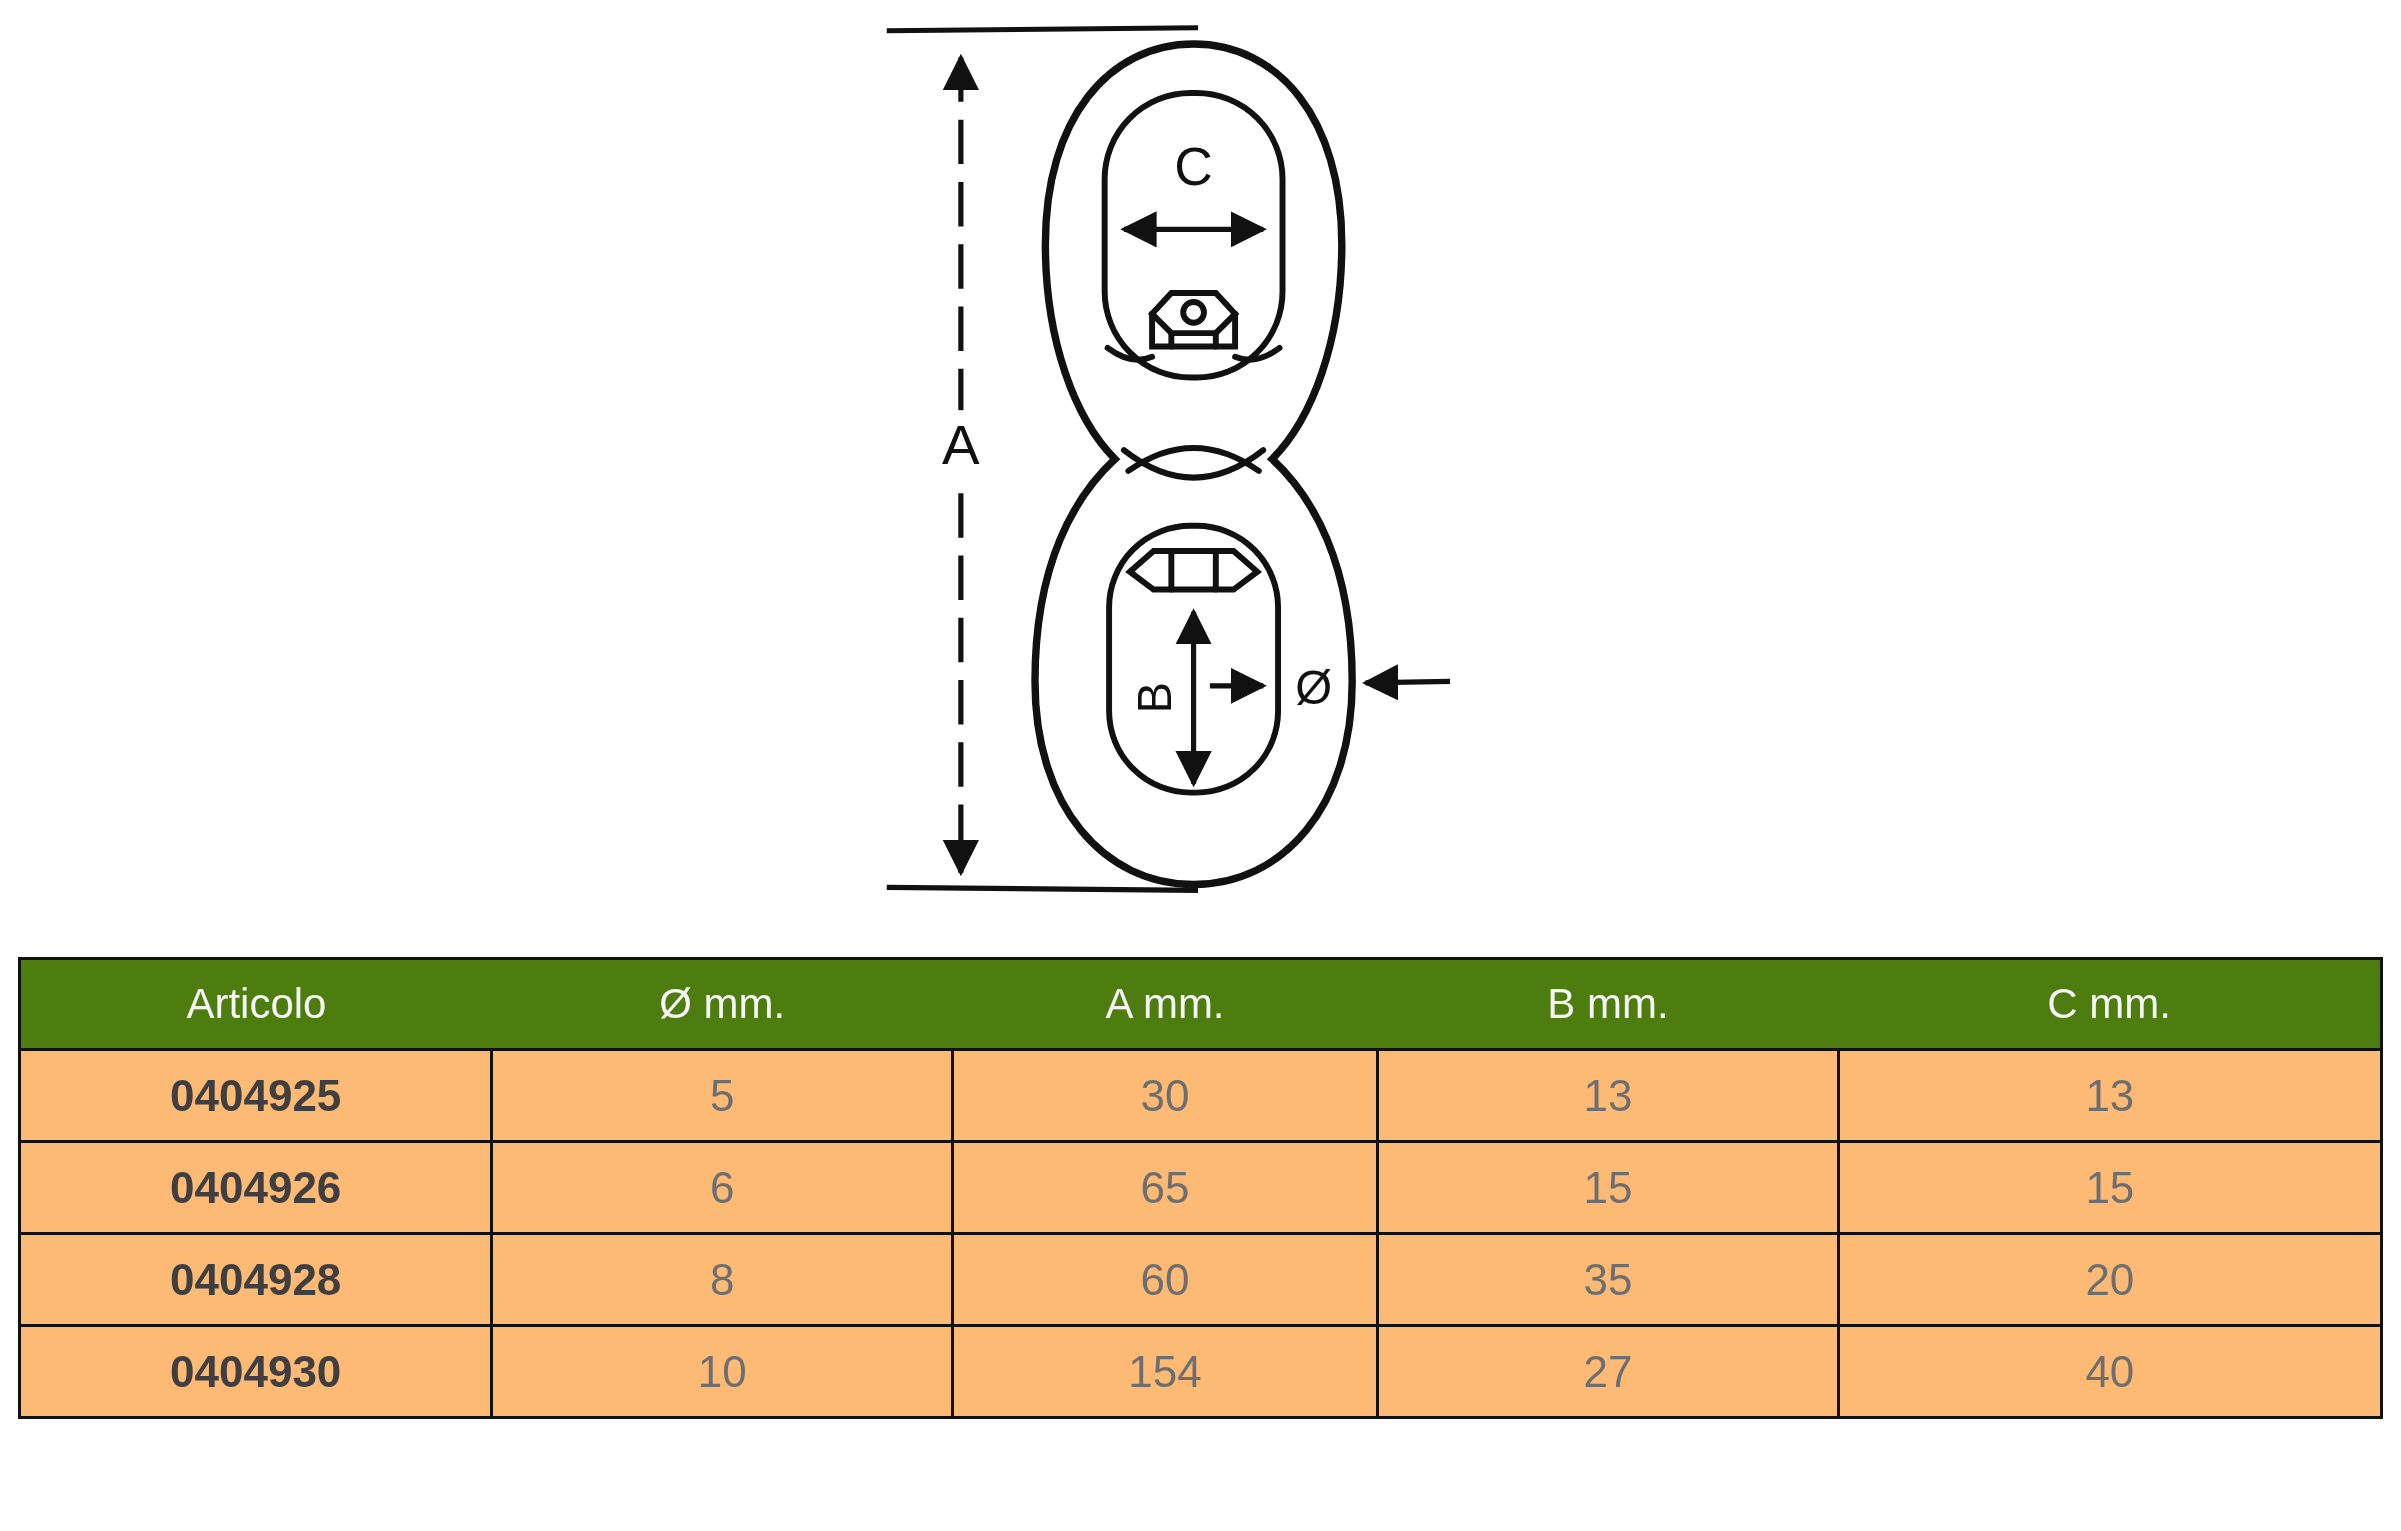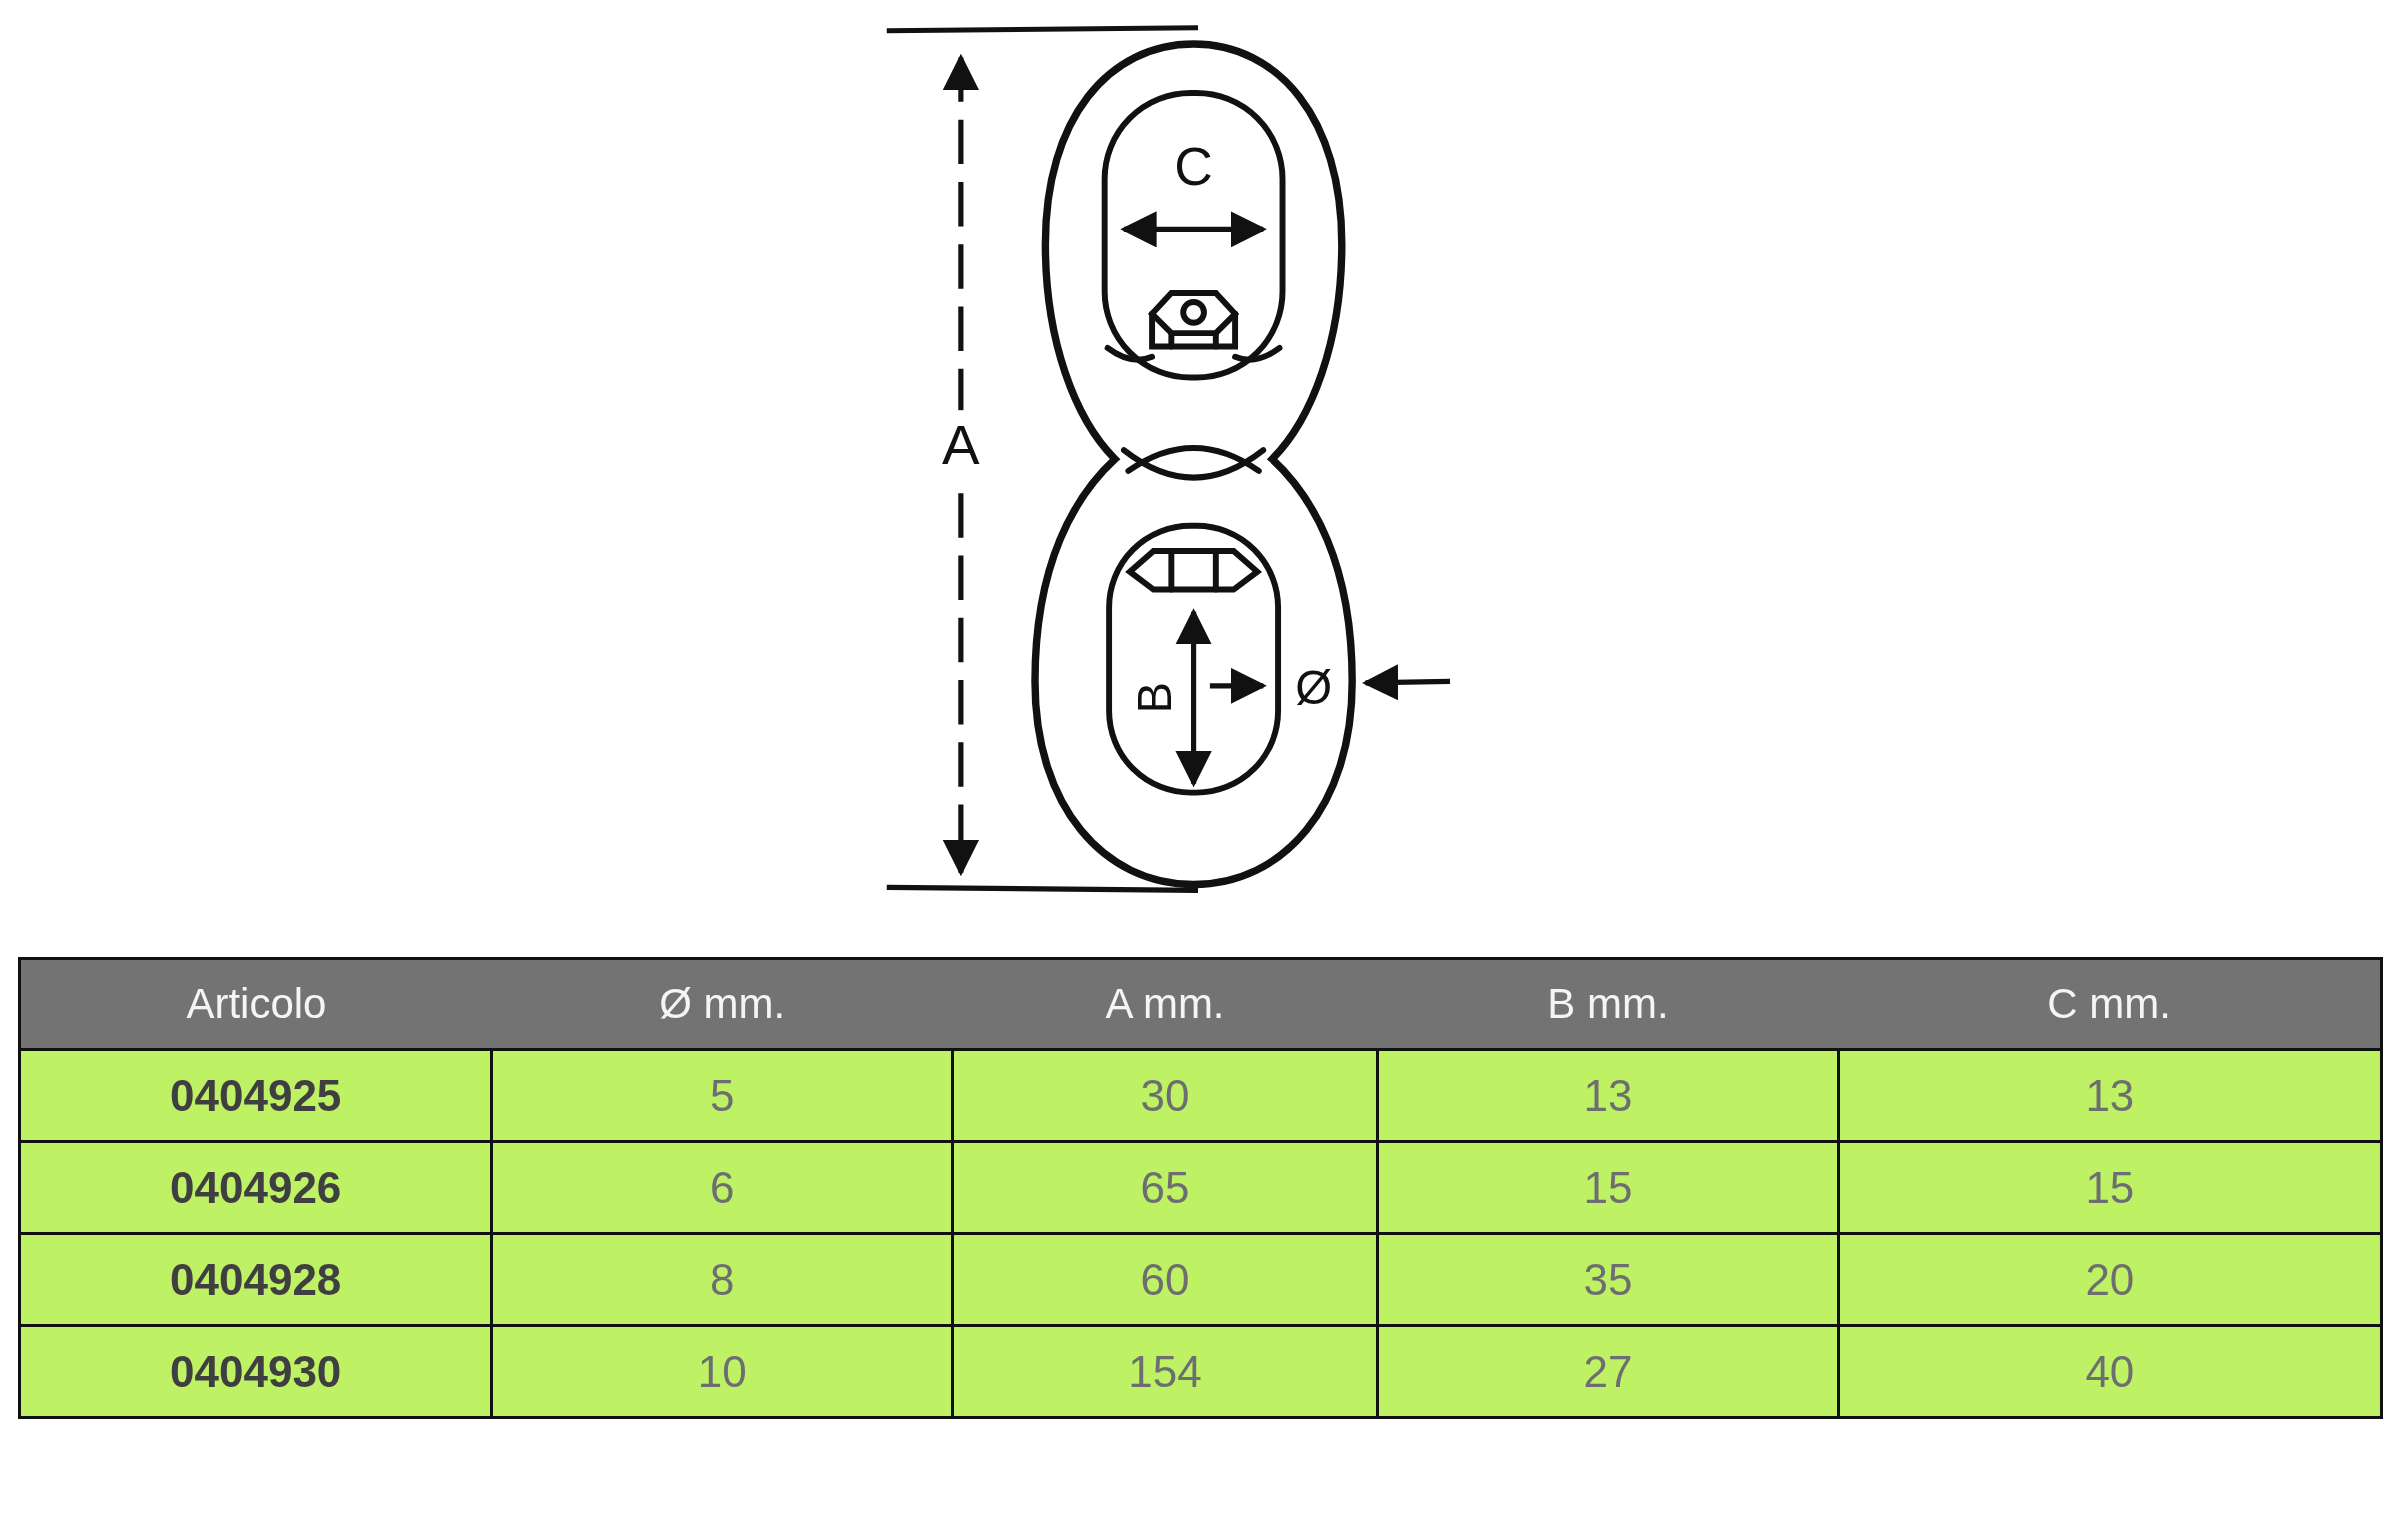--- a/index.html
+++ b/index.html
@@ -28,34 +28,34 @@
   .spec-table{
     position:absolute;
     left:18px;
     right:18px;
     top:957px;
     border-collapse:collapse;
     table-layout:fixed;
     width:calc(100% - 36px);
   }
   .spec-table th{
-    background:#737373;
+    background:#4d7c0f;
     color:#f5f5f5;
     font-weight:400;
     font-size:42px;
     height:86px;
     border:3.6px solid #111;
     border-left:none;border-right:none;
     text-align:center;
     vertical-align:middle;
   }
   .spec-table th:first-child{border-left:3.6px solid #111;}
   .spec-table th:last-child{border-right:3.6px solid #111;}
   .spec-table td{
-    background:#bef264;
+    background:#fdba74;
     font-size:44px;
     height:87px;
     border:3.6px solid #111;
     text-align:center;
     vertical-align:middle;
     color:#6d6e71;
   }
   .spec-table td.article{
     font-weight:700;
     color:#3f3f41;

